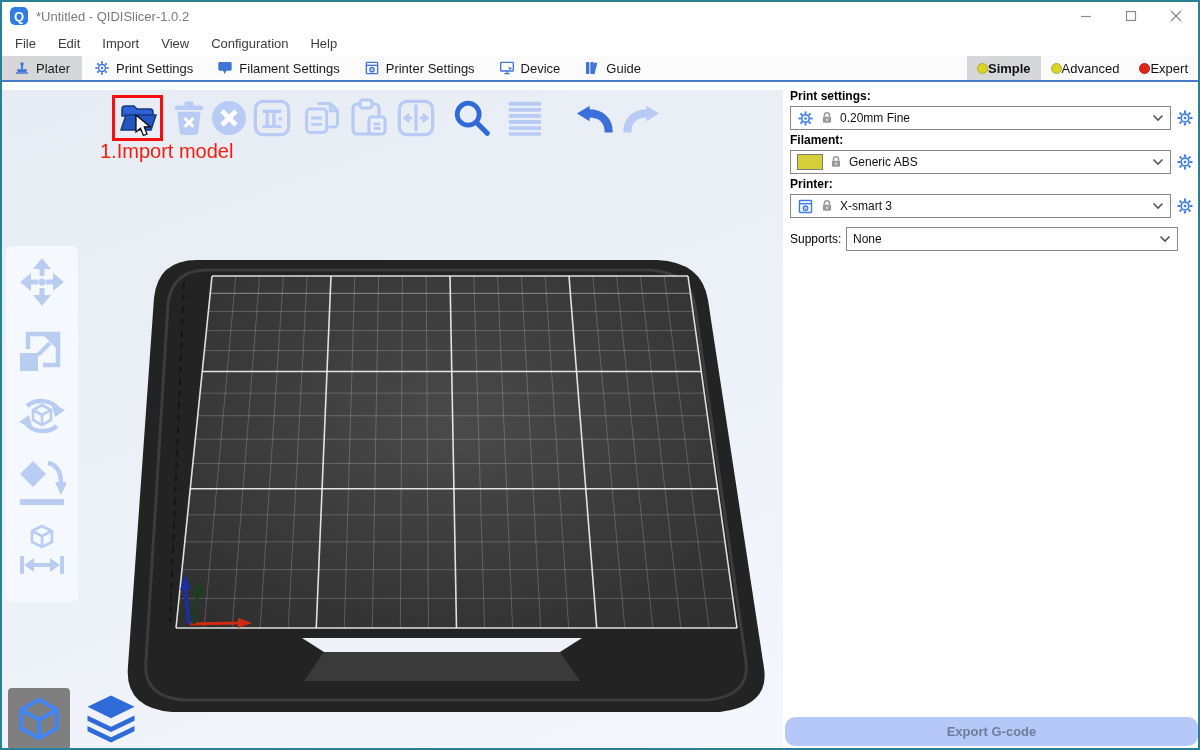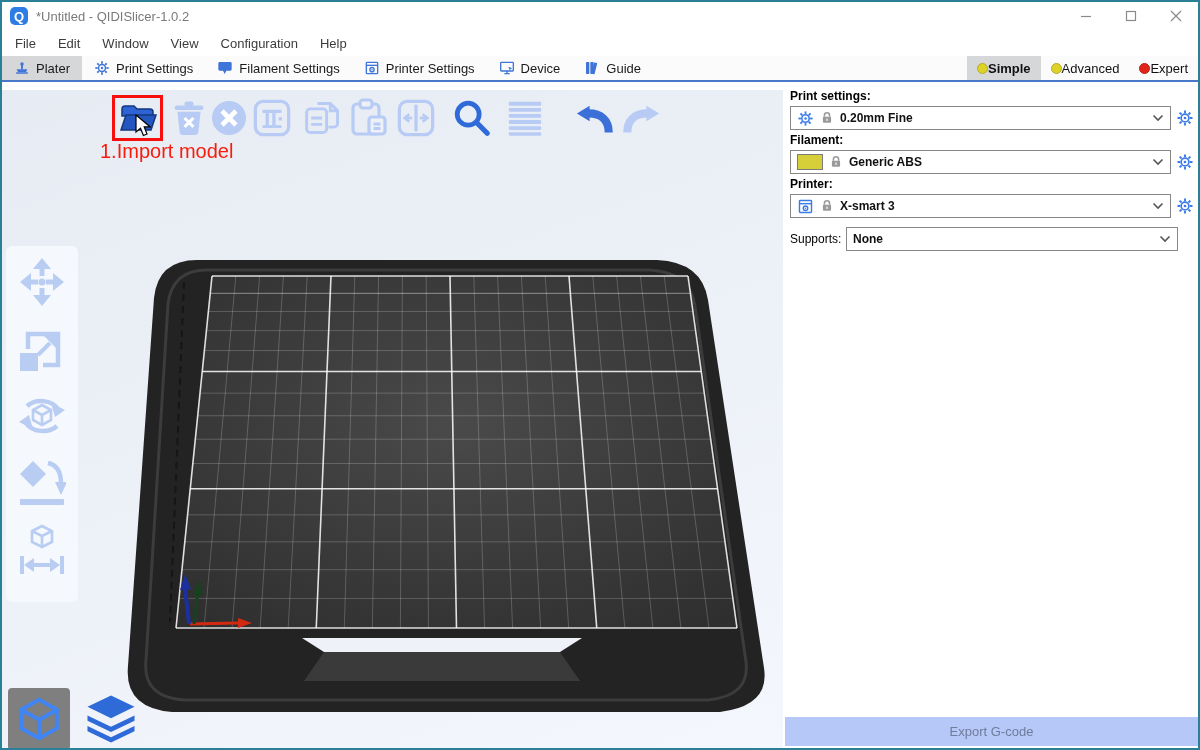--- a/index.html
+++ b/index.html
@@ -46,34 +46,34 @@
   .view-btns{position:absolute;left:6px;top:598px;display:flex;gap:10px;}
   .view-btn{width:62px;height:62px;border-radius:4px;display:flex;align-items:center;justify-content:center;}
   .view-btn.selected{background:#7f7f7f;}
   
   .bed-svg{position:absolute;left:110px;top:160px;}
   
   .sidebar{position:absolute;left:781px;top:0;width:415px;height:666px;background:#ffffff;padding:4px 3px 0 7px;}
   .sb-label{font-size:12px;color:#000;margin:3px 0 3px 0;font-weight:bold;}
   .sb-row{display:flex;align-items:center;}
   .combo{flex:1;height:24px;border:1px solid #878787;background:#fff;display:flex;align-items:center;
-         padding:0 6px;gap:6px;font-size:12px;color:#111;font-weight:bold;}
+         padding:0 6px;gap:6px;font-size:12px;color:#111;}
   .combo .chev{margin-left:auto;color:#555;display:flex;}
   .gear-btn{width:20px;height:20px;margin-left:4px;color:#3b7be8;display:flex;align-items:center;justify-content:center;}
   .lock{color:#9a9a9a;display:flex;}
   .gear-in{color:#3b7be8;display:flex;}
   .swatch{width:26px;height:16px;border:1px solid #7b7b7b;}
   .sup-row{display:flex;align-items:center;margin-top:9px;}
   .sup-label{font-size:12px;width:56px;}
   .inf-row{display:flex;align-items:center;margin-top:8px;}
   .inf-combo{width:76px;flex:none;}
   .brim-label{font-size:12px;margin-left:38px;margin-right:6px;}
   .checkbox{width:13px;height:13px;border:1px solid #4d4d4d;background:#fff;}
   .export-btn{position:absolute;left:783px;bottom:2px;width:413px;height:29px;background:#b5c8f7;
-              display:flex;align-items:center;justify-content:center;font-size:13px;font-weight:normal;color:#6f7c9b;}
+              display:flex;align-items:center;justify-content:center;font-size:13px;font-weight:bold;color:#6f7c9b;border-radius:10px;}
 </style>
 </head>
 <body>
 
 <svg width="0" height="0" style="position:absolute">
   <defs>
     <symbol id="sym-gear" viewBox="0 0 24 24">
       <circle cx="12" cy="12" r="5.2" fill="none" stroke="currentColor" stroke-width="2.2"></circle>
       <g stroke="currentColor" stroke-width="2.6">
         <line x1="18.5" y1="12" x2="22" y2="12"></line>
@@ -126,21 +126,21 @@
         <svg width="12" height="12" viewBox="0 0 12 12">
             <path d="M1 1 L11 11 M11 1 L1 11" fill="none" stroke-width="1.2"></path>
           </svg>
       </div>
     </div>
   </div>
 
   <div class="menubar">
     <div class="menu-item">File</div>
     <div class="menu-item">Edit</div>
-    <div class="menu-item">Window</div>
+    <div class="menu-item">Import</div>
     <div class="menu-item">View</div>
     <div class="menu-item">Configuration</div>
     <div class="menu-item">Help</div>
   </div>
 
   <div class="tabbar">
     <div class="tab selected">
       <span class="ticon">
         <svg viewBox="0 0 24 24" width="16" height="16" fill="currentColor">
           <circle cx="12" cy="6" r="2.6"></circle>

